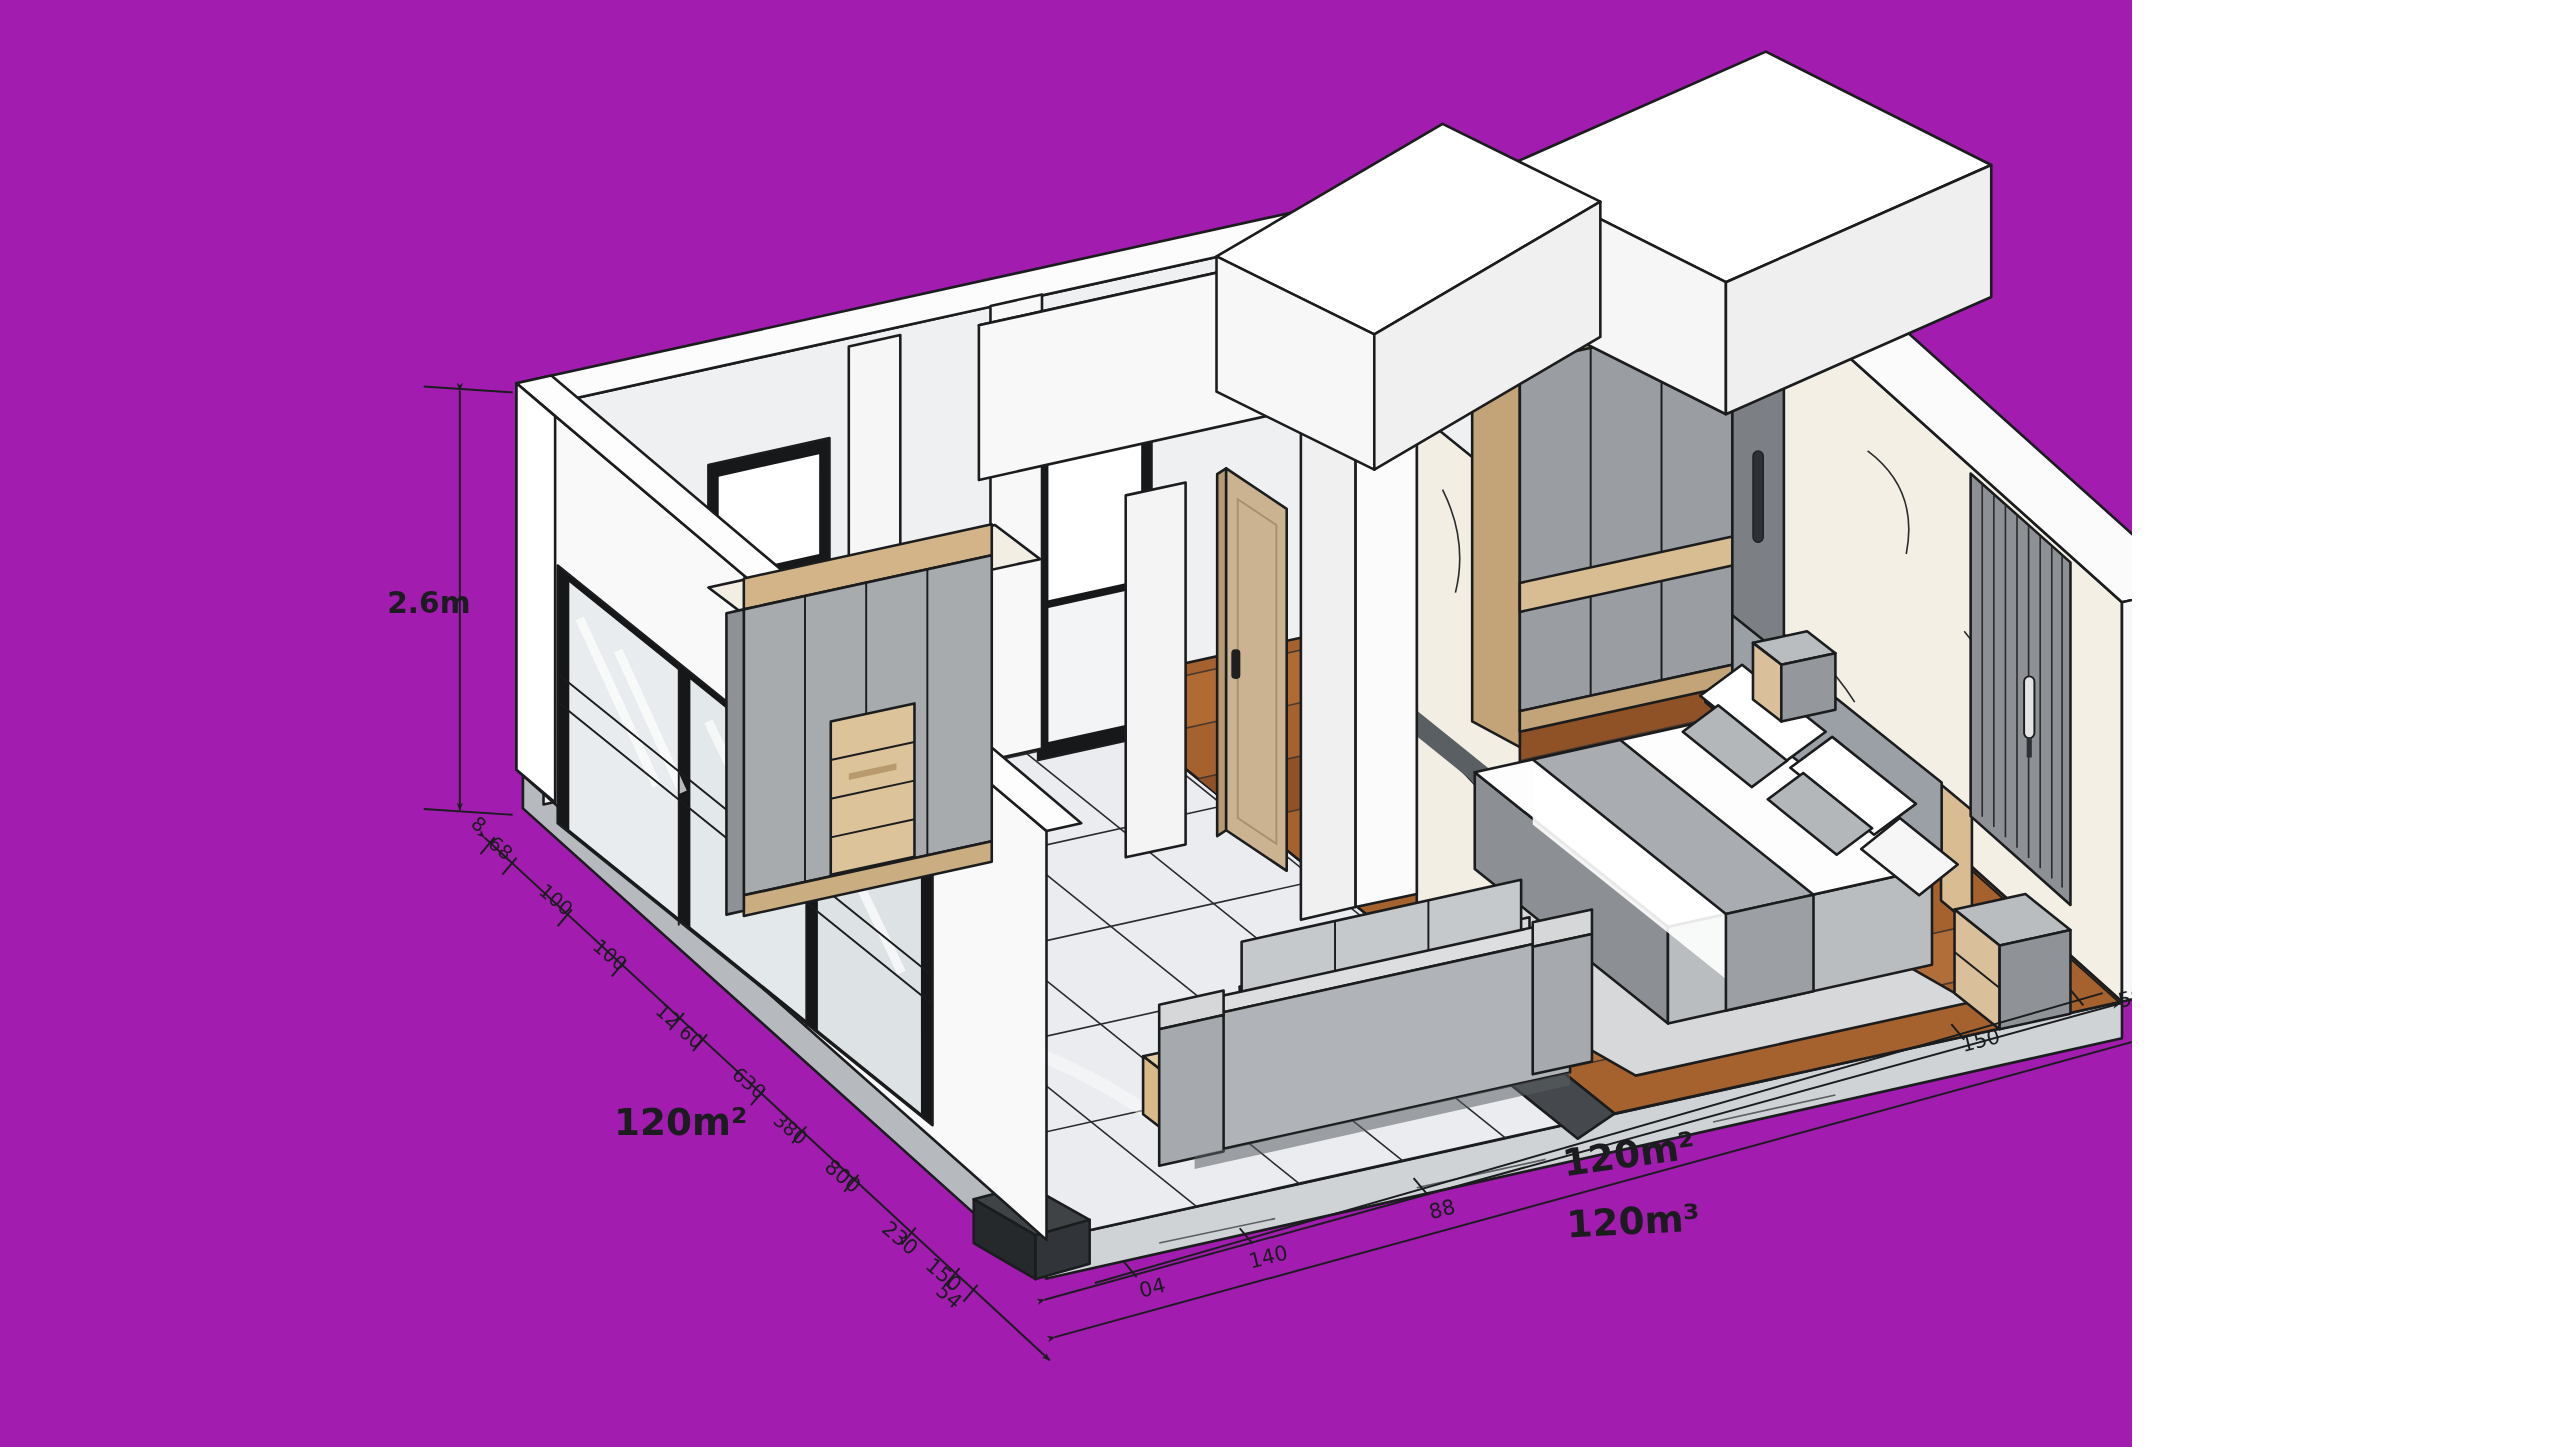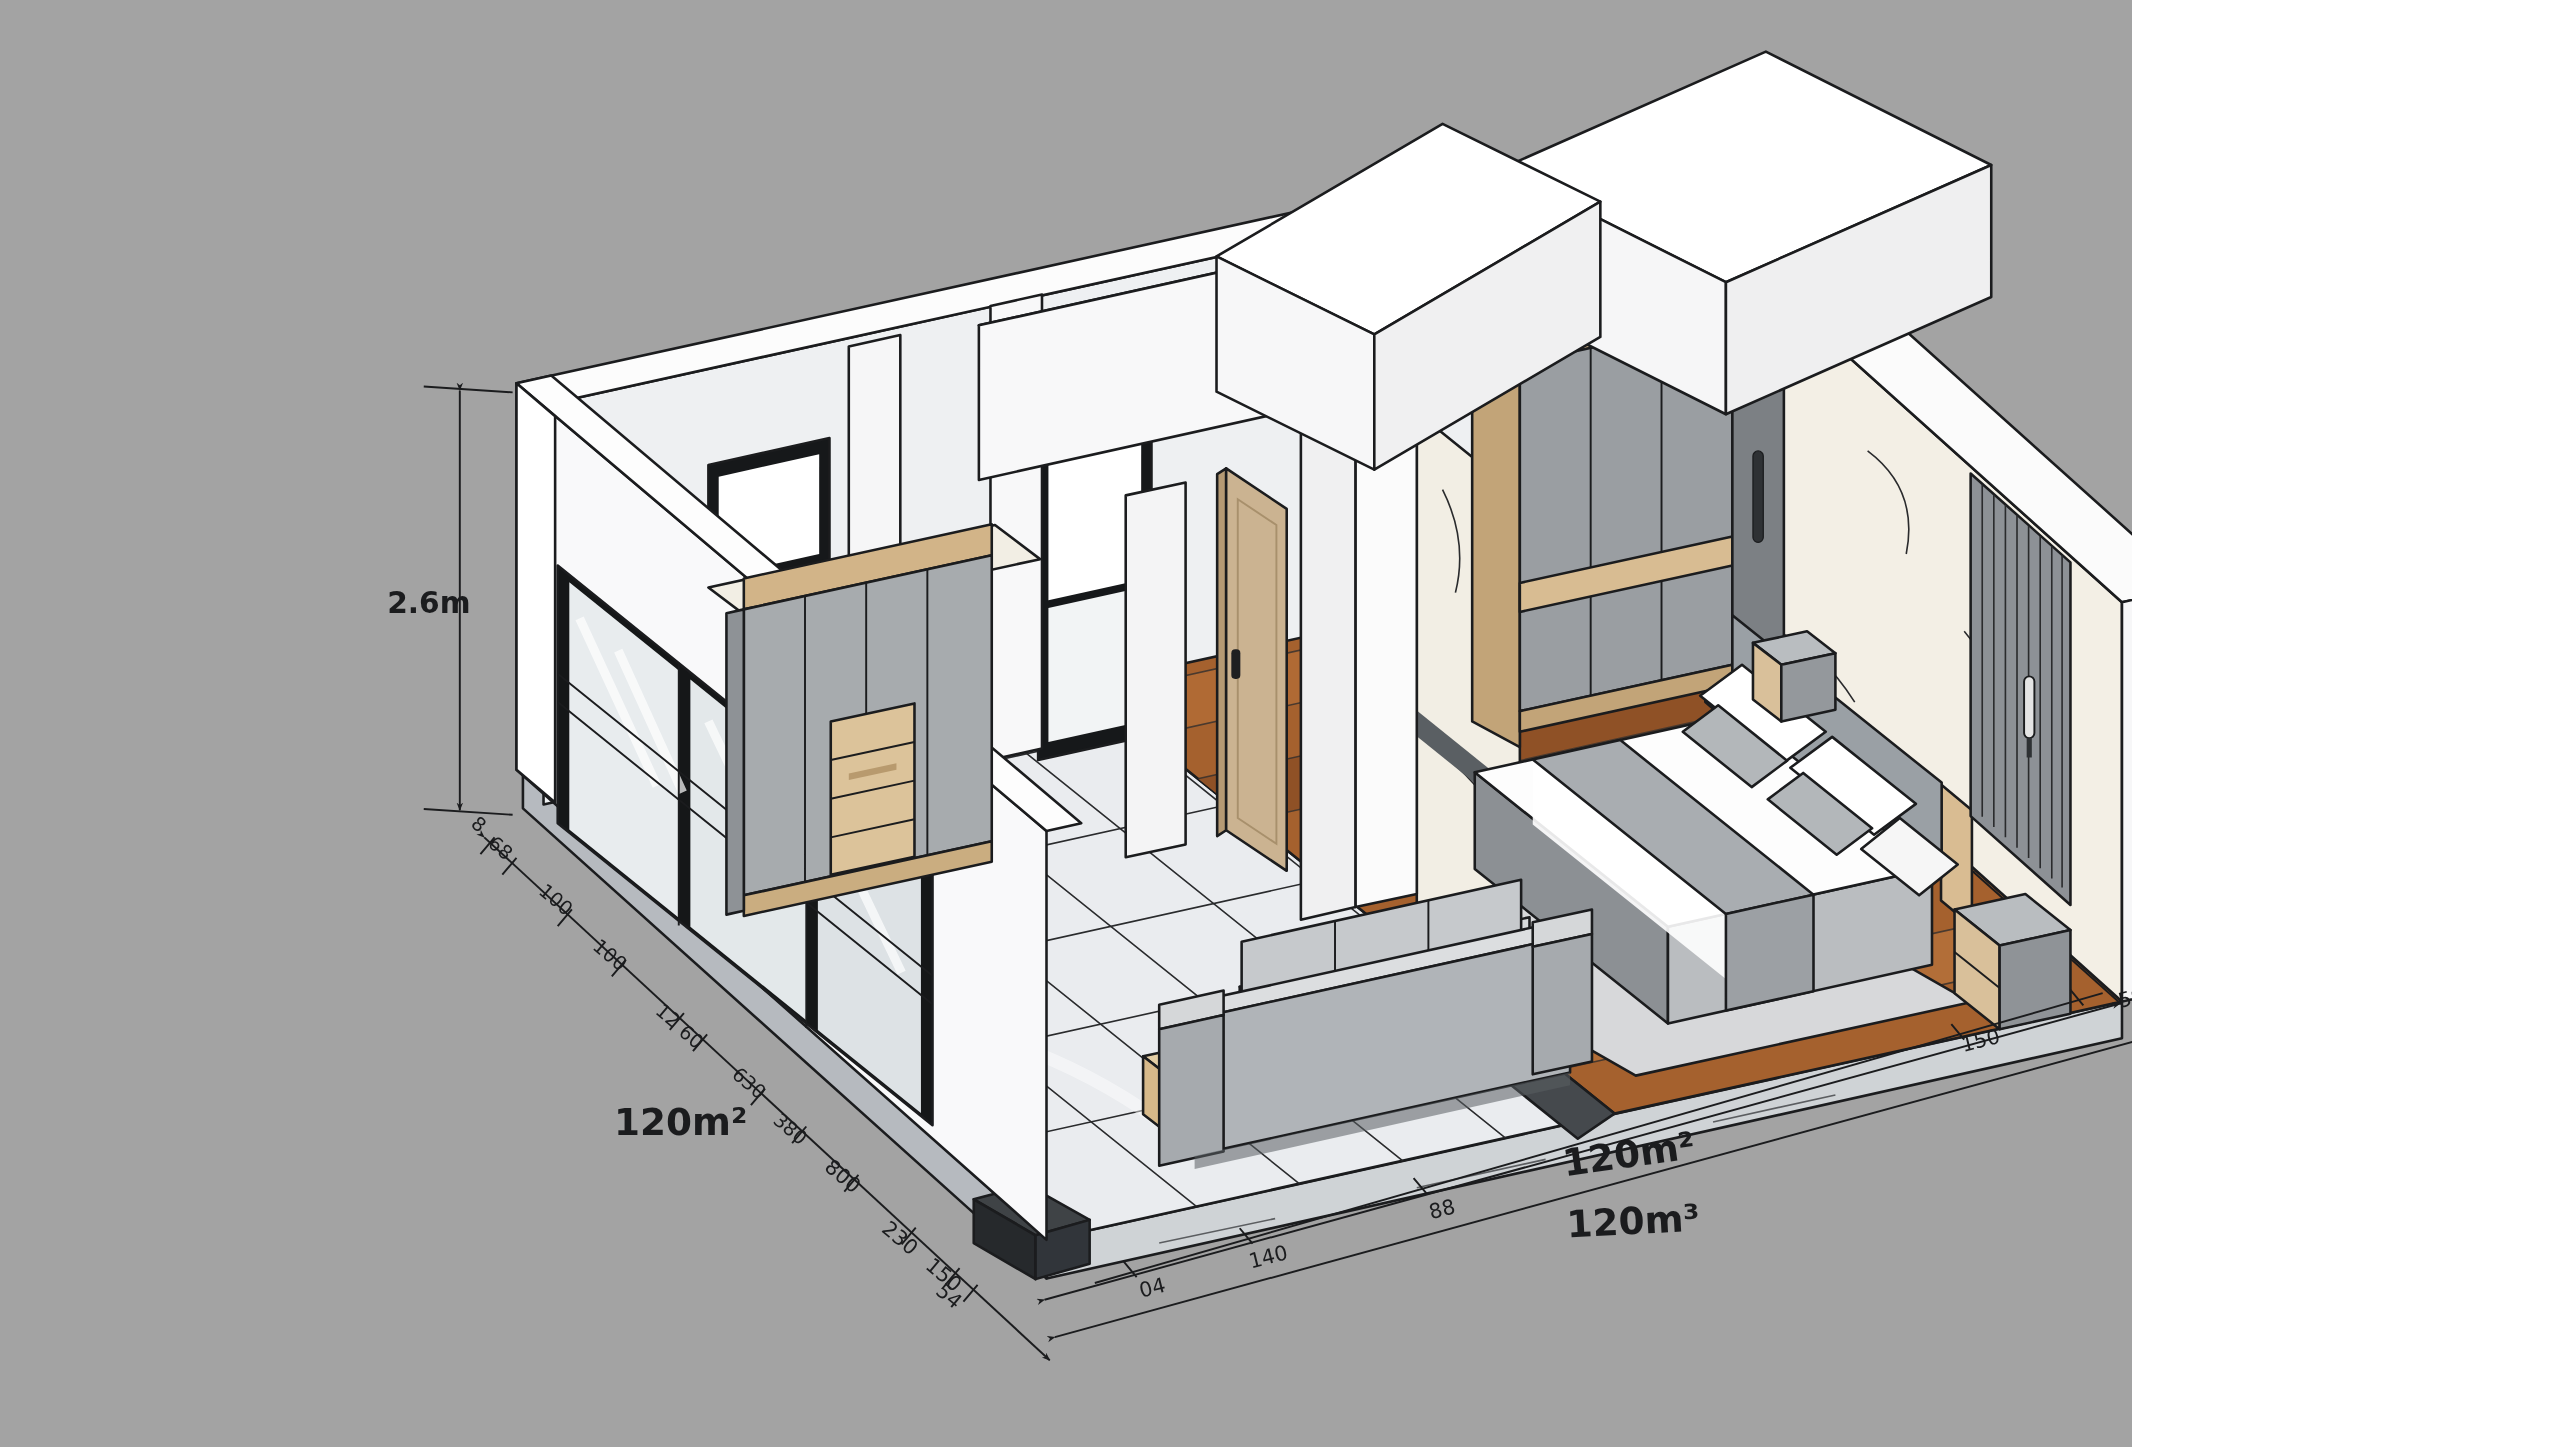--- a/index.html
+++ b/index.html
@@ -1,16 +1,16 @@
 <!DOCTYPE html>
 <html style="font-size:10.3px"><head>
 <meta charset="utf-8">
 <style>
   html,body{margin:0;padding:0;background:#ffffff;}
-  .stage{width:2132px;height:1448px;position:relative;background:#a3a3a3;overflow:hidden;}
+  .stage{width:2132px;height:1448px;position:relative;background:#a21caf;overflow:hidden;}
   svg{display:block;}
   text{font-family:"DejaVu Sans","Liberation Sans",sans-serif;fill:#1b1c1e;}
   .dim{font-size:30px;}
   .dimo{font-size:32px;}
   .dimb{font-size:32px;}
   .area{font-size:58px;font-weight:600;}
   .ht{font-size:46px;font-weight:600;}
   .ln{stroke:#1b1c1e;stroke-width:3;fill:none;}
   .out{stroke:#1b1c1e;stroke-width:4;stroke-linejoin:round;}
   .thin{stroke:#2a2b2d;stroke-width:2.5;fill:none;}

